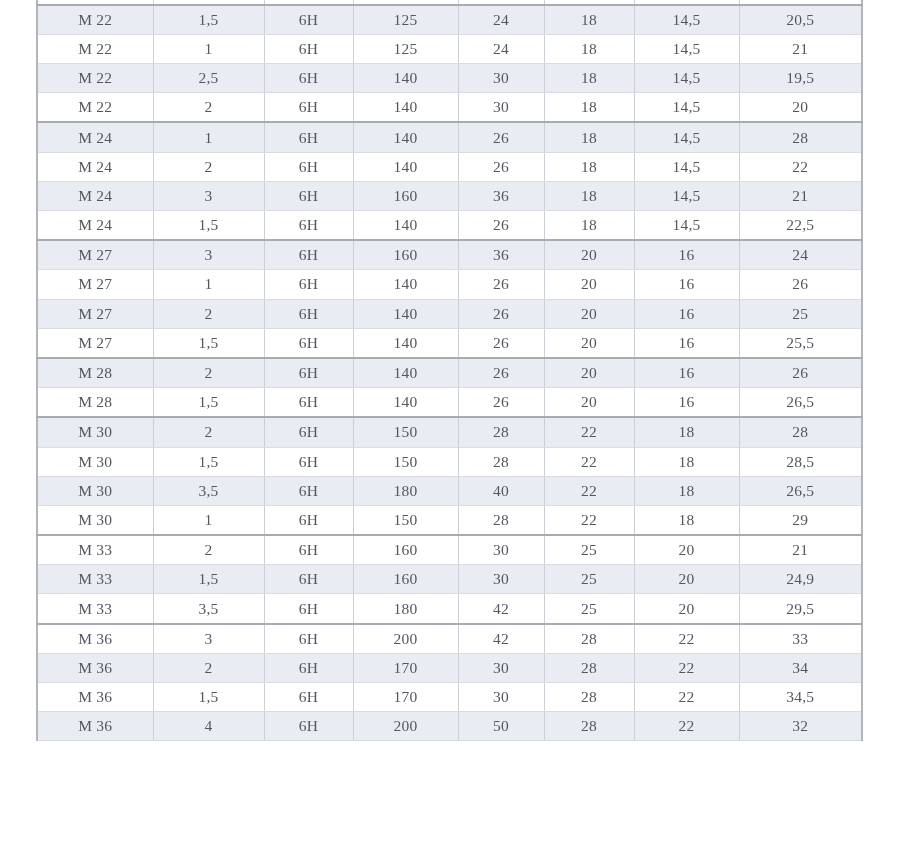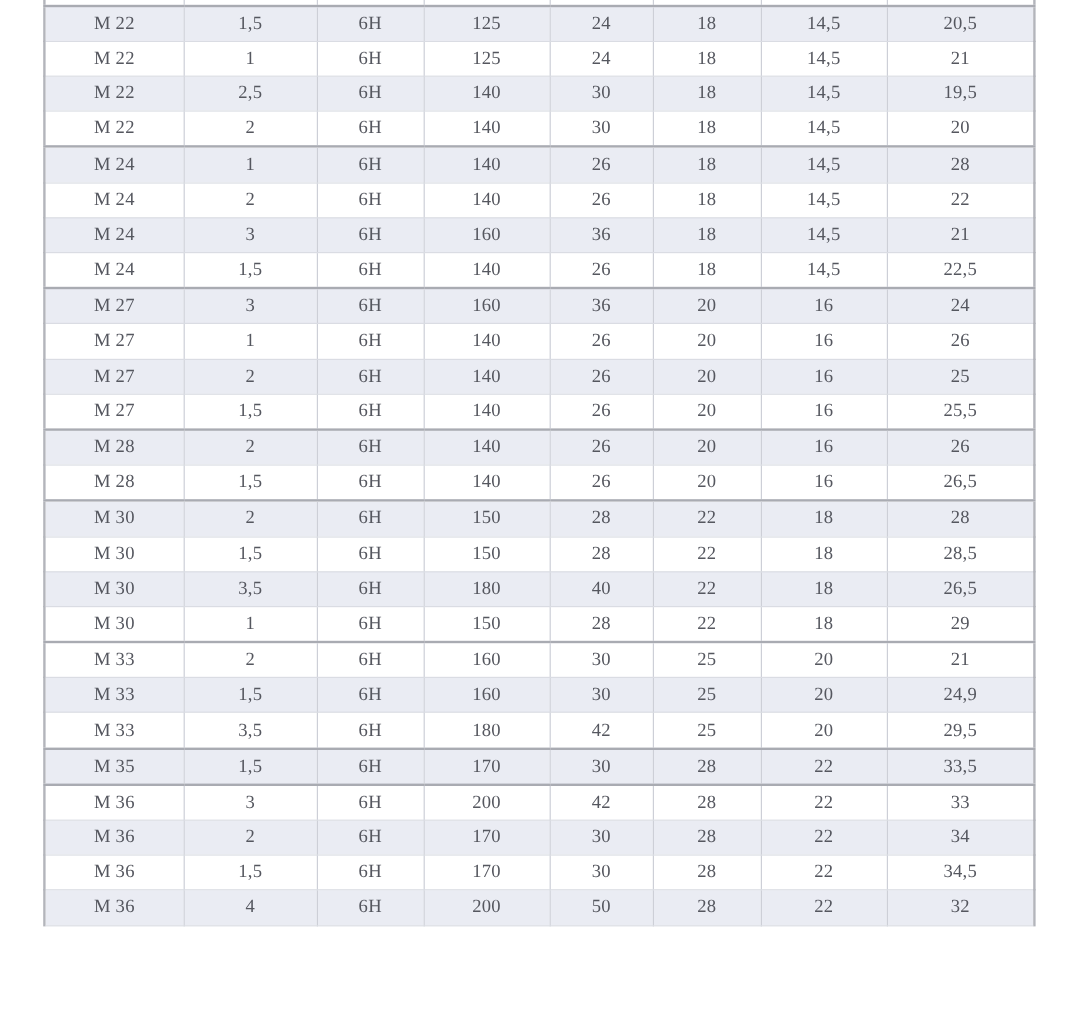--- a/index.html
+++ b/index.html
@@ -279,30 +279,20 @@
         <tr class="plain">
           <td>M 33</td>
           <td>3,5</td>
           <td>6H</td>
           <td>180</td>
           <td>42</td>
           <td>25</td>
           <td>20</td>
           <td>29,5</td>
         </tr>
-        <tr class="shaded group-start">
-          <td>M 35</td>
-          <td>1,5</td>
-          <td>6H</td>
-          <td>170</td>
-          <td>30</td>
-          <td>28</td>
-          <td>22</td>
-          <td>33,5</td>
-        </tr>
         <tr class="plain group-start">
           <td>M 36</td>
           <td>3</td>
           <td>6H</td>
           <td>200</td>
           <td>42</td>
           <td>28</td>
           <td>22</td>
           <td>33</td>
         </tr>

